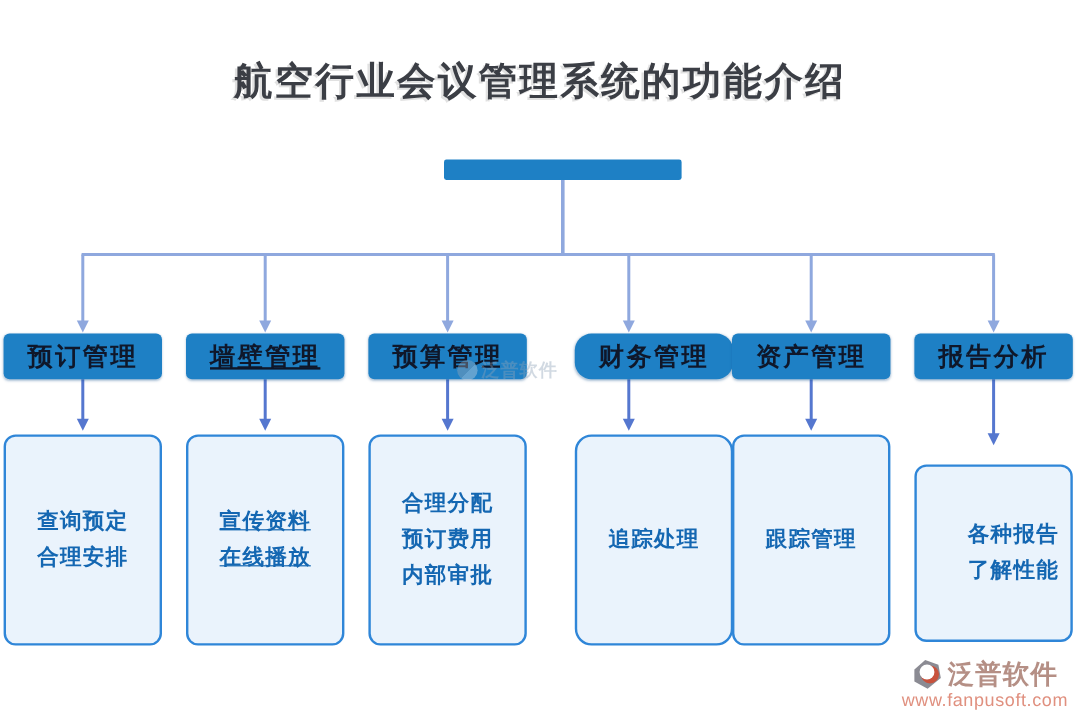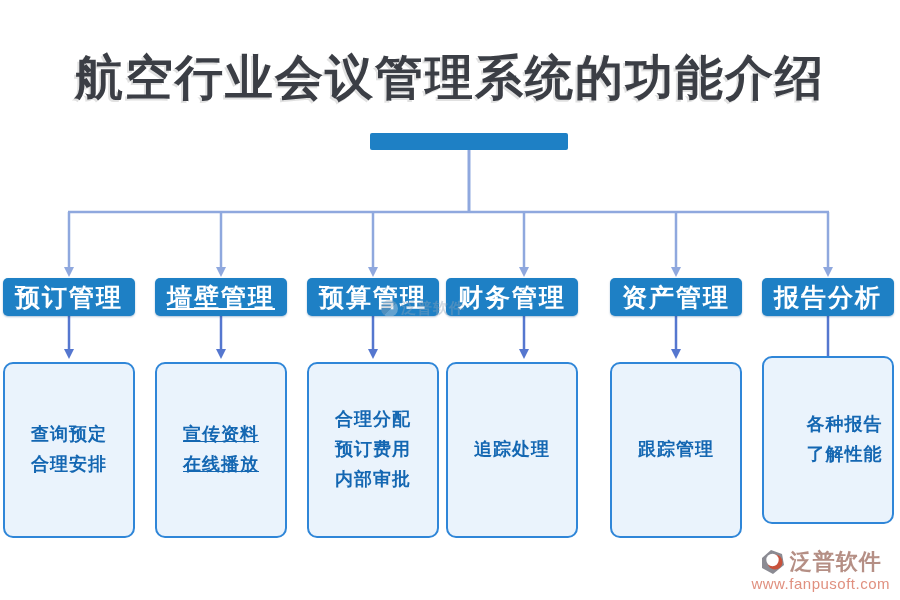--- a/index.html
+++ b/index.html
@@ -14,49 +14,49 @@
     --brand-gray:#b58f85;
   }
   *{margin:0;padding:0;box-sizing:border-box;}
   html,body{background:#fff;}
   .canvas{
     position:relative;width:900px;height:600px;background:#fff;overflow:hidden;
     font-family:"Liberation Serif","DejaVu Serif",serif;
   }
   .title{
     position:absolute;top:46px;left:0;width:900px;text-align:center;
-    font-size:48px;font-weight:bold;color:var(--title-color);letter-spacing:2px;
+    font-size:32px;font-weight:bold;color:var(--title-color);letter-spacing:2px;
     text-shadow:-2px 2px 0 rgba(170,170,170,0.35);
   }
   svg.connectors{position:absolute;left:0;top:0;width:900px;height:600px;}
   .stroke-l{stroke:var(--line-light);fill:none;}
   .fill-l{fill:var(--line-light);stroke:none;}
   .stroke-a{stroke:var(--arrow-blue);fill:none;}
   .fill-a{fill:var(--arrow-blue);stroke:none;}
   .root-node{
     position:absolute;left:370px;top:133px;width:198px;height:17px;
     background:var(--node-blue);border-radius:2px;
   }
   .branch-box{
     position:absolute;top:278px;width:132px;height:38px;
     background:var(--node-blue);border-radius:5px;
-    color:#ffffff;font-weight:bold;font-size:25px;letter-spacing:2px;
+    color:#0f172a;font-weight:bold;font-size:21px;letter-spacing:2px;
     display:flex;align-items:center;justify-content:center;
     box-shadow:0 1px 2px rgba(20,80,140,0.35);
   }
   .leaf-box{
     position:absolute;top:362px;width:132px;height:176px;
     background:var(--leaf-bg);border:2px solid var(--leaf-border);border-radius:10px;
     color:var(--leaf-text);font-weight:bold;font-size:18px;letter-spacing:1px;
     display:flex;flex-direction:column;align-items:center;justify-content:center;
     line-height:1.65;text-align:center;
   }
-  .leaf-box.short{top:356px;height:168px;padding-left:33px;}
+  .leaf-box.short{top:387px;height:148px;padding-left:33px;}
   .c1{left:3px;}  .c2{left:155px;text-decoration:underline;} .c3{left:307px;}
-  .c4{left:446px;} .c5{left:610px;} .c6{left:762px;}
+  .c4{left:479px;border-radius:14px;} .c5{left:610px;} .c6{left:762px;}
   .watermark{
     position:absolute;left:381px;top:299px;display:flex;align-items:center;gap:3px;
     opacity:.4;pointer-events:none;
   }
   .watermark .wm-circle{
     width:17px;height:17px;border-radius:50%;
     background:linear-gradient(135deg,#9aa7b6 55%,#cdd6e0 55%);
   }
   .watermark .wm-text{font-size:15px;color:#8fa3b8;font-weight:bold;letter-spacing:1px;}
   .footer{

